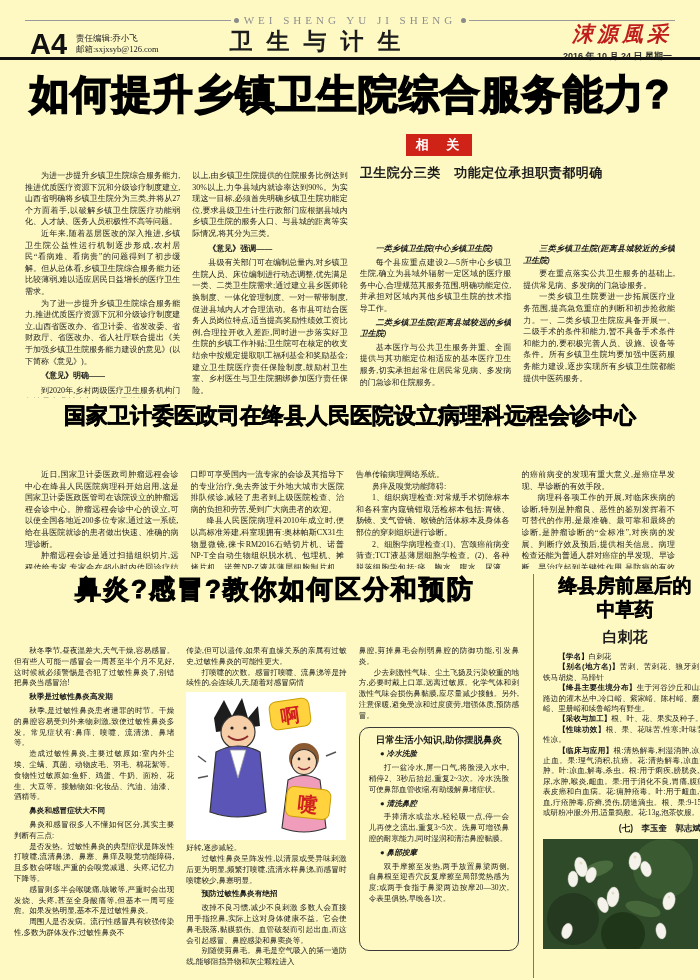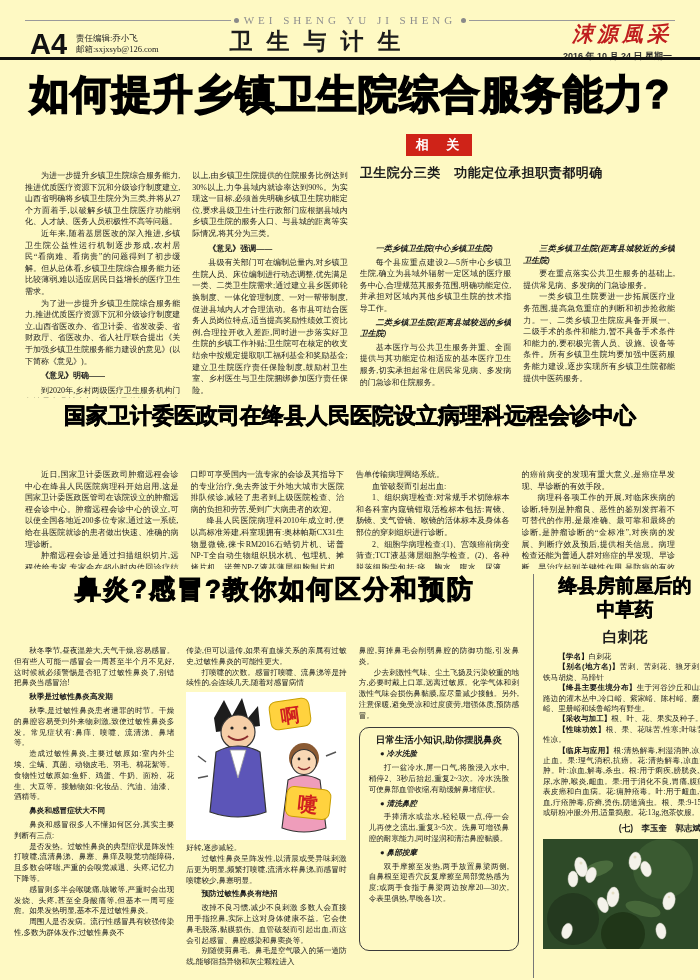--- a/index.html
+++ b/index.html
@@ -125,21 +125,21 @@
     <div class="col">
         <div class="li p">近日,国家卫计委医政司肿瘤远程会诊中心在绛县人民医院病理科开始启用,这是国家卫计委医政医管司在该院设立的肿瘤远程会诊中心。肿瘤远程会诊中心的设立,可以使全国各地近200多位专家,通过这一系统,给在县医院就诊的患者做出快速、准确的病理诊断。</div>
         <div class="li p">肿瘤远程会诊是通过扫描组织切片,远程传给专家,专家会在48小时内传回诊疗结果,并给出相应治疗建议,缩短了病情的诊断时间,快速准确,让患者能够把握最佳治疗时机。这一举措,使得病人在自己家门</div>
       </div>
     <div class="col">
         <div class="li cont">口即可享受国内一流专家的会诊及其指导下的专业治疗,免去奔波于外地大城市大医院排队候诊,减轻了患者到上级医院检查、治病的负担和劳苦,受到广大病患者的欢迎。</div>
         <div class="li p">绛县人民医院病理科2010年成立时,便以高标准筹建,科室现拥有:奥林帕斯CX31生物显微镜,徕卡RM2016石蜡切片机、诺普NP-T全自动生物组织脱水机、包埋机、摊烤片机、诺普NP-Z液基薄层细胞制片机、多功能生物组织取材台等,另配有组织病理、细胞病理图文分析报告系统,报</div>
       </div>
     <div class="col">
         <div class="li cont">告单传输病理网络系统。</div>
-        <div class="li p">血管破裂而引起出血:</div>
+        <div class="li p">鼻痒及嗅觉功能障碍:</div>
         <div class="li p">1、组织病理检查:对常规手术切除标本和各科室内窥镜钳取活检标本包括:胃镜、肠镜、支气管镜、喉镜的活体标本及身体各部位的穿刺组织进行诊断。</div>
         <div class="li p">2、细胞学病理检查:(1)、宫颈癌前病变筛查;TCT液基薄层细胞学检查。(2)、各种脱落细胞学包括:痰、胸水、腹水、尿液、脑积液、支气管刷片等的病理诊断。3、癌前病变检查:DNA倍体分析。可以准确筛查出癌症的早期病变,特别是对宫颈癌、上消化道癌</div>
       </div>
     <div class="col">
         <div class="li cont">的癌前病变的发现有重大意义,是癌症早发现、早诊断的有效手段。</div>
         <div class="li p">病理科各项工作的开展,对临床疾病的诊断,特别是肿瘤良、恶性的鉴别发挥着不可替代的作用,是最准确、最可靠和最终的诊断,是肿瘤诊断的“金标准”,对疾病的发展、判断疗效及预后,提供相关信息。病理检查还能为普通人群对癌症的早发现、早诊断、早治疗起到关键性作用,是防癌的有效手段。</div>
       </div>
   </div>
 
   <div class="hl3">鼻炎?感冒?教你如何区分和预防</div>

